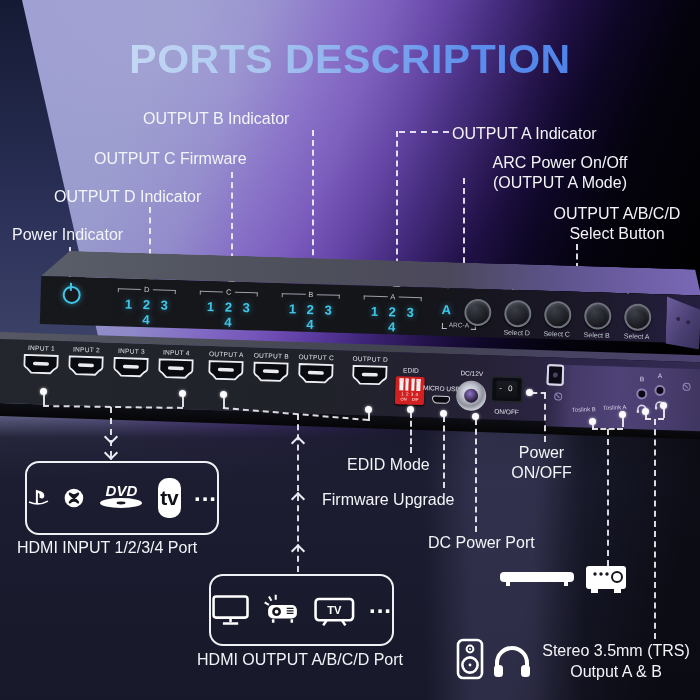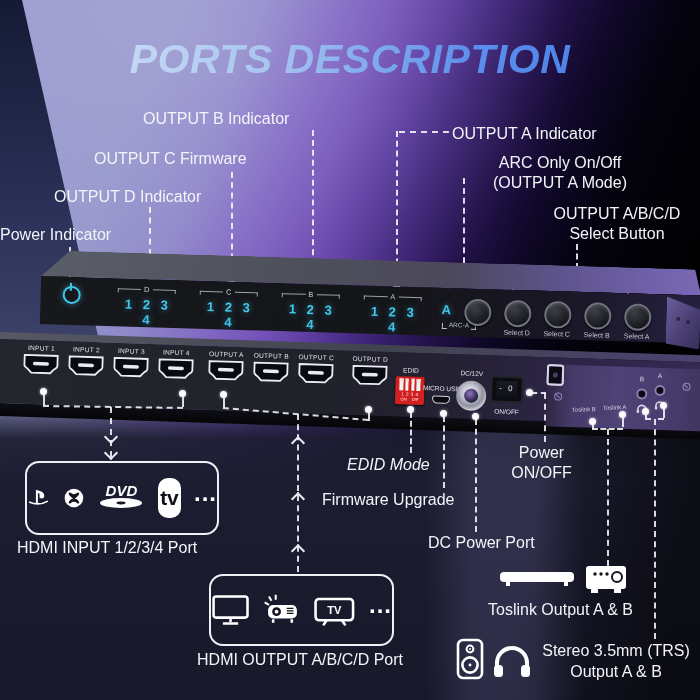--- a/index.html
+++ b/index.html
@@ -17,21 +17,21 @@
   .bg-bottom{position:absolute;left:0;top:392px;width:700px;height:308px;
     background:linear-gradient(to bottom,rgba(27,28,46,0) 0px,rgba(27,28,46,.92) 46px,#1c1d31 90px,#171829 100%);}
   .bg-col{position:absolute;left:425px;top:430px;width:160px;height:270px;
     background:linear-gradient(to right,rgba(98,93,140,0) 0%,rgba(98,93,140,.30) 30%,rgba(98,93,140,.30) 68%,rgba(98,93,140,0) 100%);}
   .bg-br{position:absolute;left:0px;top:430px;width:700px;height:270px;
     background:linear-gradient(100deg,rgba(0,0,0,0) 74%,rgba(0,0,0,.55) 94%);}
   
   .title{position:absolute;left:0;right:0;top:36px;text-align:center;
     font-size:41px;font-weight:bold;letter-spacing:.5px;
     background:linear-gradient(90deg,#dde9fa 0%,#a9c6ef 38%,#5b8eec 68%,#3f74e4 100%);
-    -webkit-background-clip:text;background-clip:text;color:transparent;font-style:italic;}
+    -webkit-background-clip:text;background-clip:text;color:transparent;}
   
   .lbl{position:absolute;color:#f3f4f8;font-size:16px;line-height:20px;white-space:nowrap;}
   .lbl.center{text-align:center;white-space:normal;}
   
   .vline{position:absolute;width:0;border-left:2px dashed rgba(246,246,251,.88);}
   .hline{position:absolute;height:0;border-top:2px dashed rgba(246,246,251,.88);transform-origin:0 0;}
   .dot{position:absolute;width:7px;height:7px;border-radius:50%;background:#fbfbfe;box-shadow:0 0 3px rgba(255,255,255,.7);}
   .chev{position:absolute;width:8px;height:8px;border-left:2px solid #eceef6;border-bottom:2px solid #eceef6;}
   .chev.down{transform:rotate(-45deg);}
   .chev.up{transform:rotate(135deg);}
@@ -134,27 +134,27 @@
 <div class="stage">
 
   <div class="bg-top"></div>
   <div class="bg-corner"></div>
   <div class="bg-bottom"></div>
   <div class="bg-col"></div>
   <div class="bg-br"></div>
 
   <div class="title">PORTS DESCRIPTION</div>
 
-  <div class="lbl" style="left:0;top:225px;">Power Indicator</div>
+  <div class="lbl" style="left:12px;top:225px;">Power Indicator</div>
   <div class="lbl" style="left:54px;top:187px;">OUTPUT D Indicator</div>
   <div class="lbl" style="left:94px;top:149px;">OUTPUT C Firmware</div>
   <div class="lbl" style="left:452px;top:124px;">OUTPUT A Indicator</div>
   <div class="lbl" style="left:143px;top:109px;">OUTPUT B Indicator</div>
   <div class="lbl center" style="left:475px;top:153px;width:170px;">
-    <span>ARC Only On/Off</span><br>
+    <span>ARC Power On/Off</span><br>
     <span>(OUTPUT A Mode)</span>
   </div>
   <div class="lbl center" style="left:537px;top:204px;width:160px;">
     <span>OUTPUT A/B/C/D</span><br>
     <span>Select Button</span>
   </div>
 
   <div class="vline" style="left:69px;top:247px;height:35px;"></div>
     <div class="dot" style="left:66px;top:282px;"></div>
   <div class="vline" style="left:149px;top:207px;height:69px;"></div>
@@ -403,30 +403,29 @@
   <div class="hline" style="left:592px;top:428px;width:31px;"></div>
   <div class="vline" style="left:607px;top:429px;height:137px;"></div>
 
   <div class="dot" style="left:642px;top:408px;"></div>
     <div class="vline" style="left:645px;top:413px;height:6px;"></div>
   <div class="dot" style="left:660px;top:402px;"></div>
     <div class="vline" style="left:663px;top:407px;height:11px;"></div>
   <div class="hline" style="left:645px;top:418px;width:19px;"></div>
   <div class="vline" style="left:654px;top:419px;height:220px;"></div>
 
-  <div class="lbl" style="left:347px;top:455px;font-style:italic;">EDID Mode</div>
+  <div class="lbl" style="left:347px;top:455px;">EDID Mode</div>
   <div class="lbl" style="left:322px;top:490px;">Firmware Upgrade</div>
   <div class="lbl" style="left:428px;top:533px;">DC Power Port</div>
   <div class="lbl center" style="left:494px;top:443px;width:95px;">
     <span>Power</span><br>
     <span>ON/OFF</span>
   </div>
   <div class="lbl" style="left:17px;top:538px;">HDMI INPUT 1/2/3/4 Port</div>
   <div class="lbl center" style="left:195px;top:650px;width:210px;">HDMI OUTPUT A/B/C/D Port</div>
-  <div class="lbl" style="left:488px;top:600px;">Toslink Output A &amp; B</div>
   <div class="lbl center" style="left:535px;top:640px;width:162px;line-height:21px;">
     <span>Stereo 3.5mm (TRS)</span><br>
     <span>Output A &amp; B</span>
   </div>
 
   <div class="legend-box box-in">
     <svg width="40" height="36" viewBox="0 0 44 36">
       <path d="M17 2 l9 2.9 c4.6 1.5 7 4.6 7 8.7 0 4.2 -2.7 6 -6.6 4.8 l-2.4 -.8 V11.4 c0-1.5-.6-2.4-1.6-2.7-1-.3-1.6.3-1.6 1.8 V30 L17 27.6 Z" fill="#fff"></path>
       <path d="M4 25.5 q18 8.5 36 -1.5" fill="none" stroke="#fff" stroke-width="3.2"></path>
     </svg>

